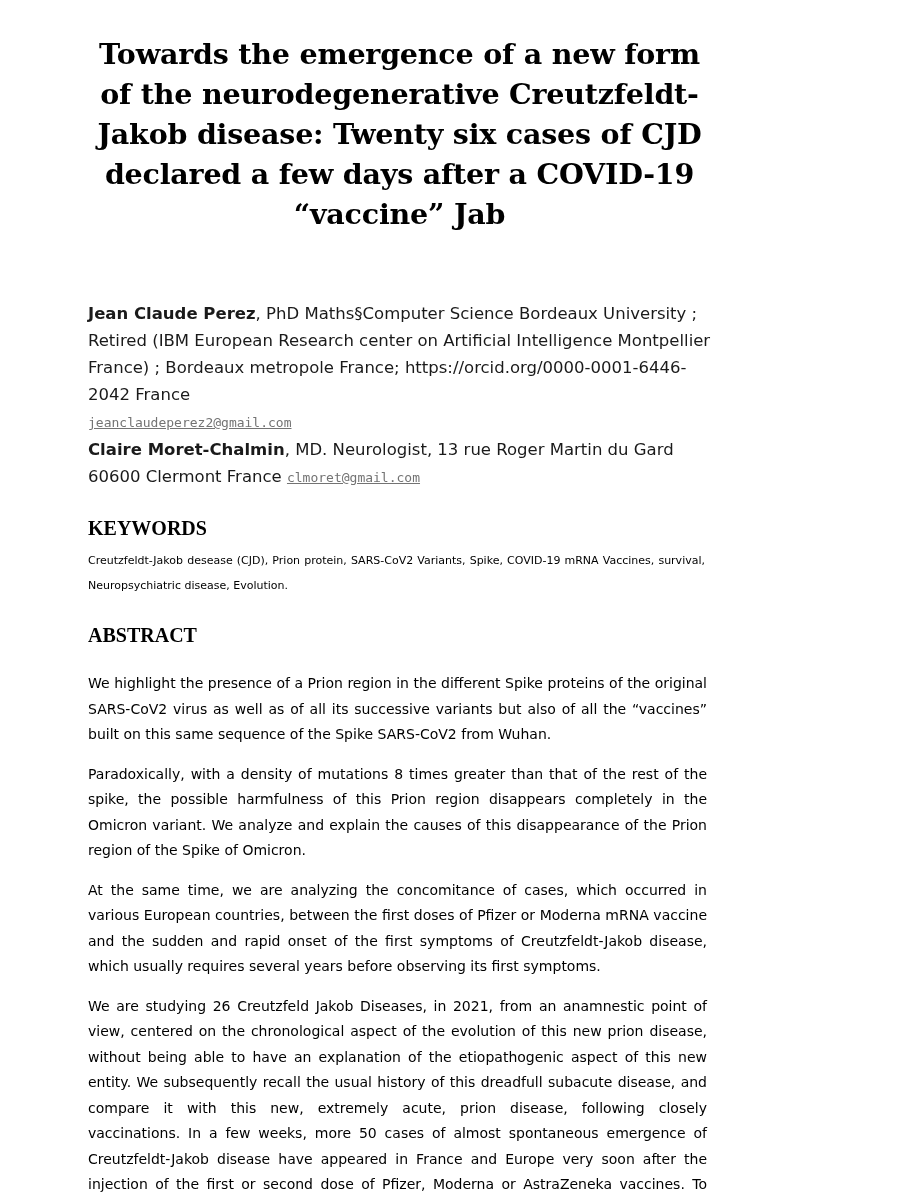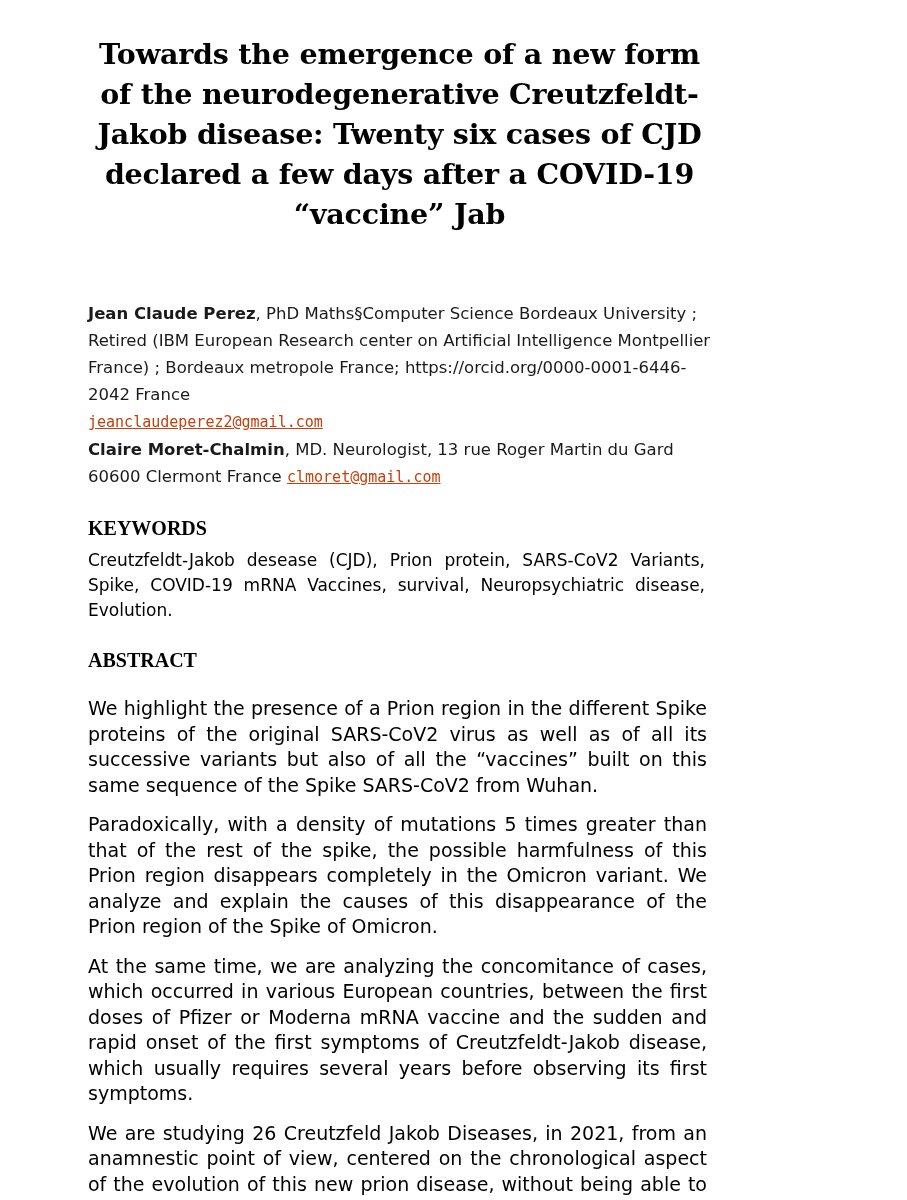--- a/index.html
+++ b/index.html
@@ -38,45 +38,45 @@
     color: #1a1a1a;
   }
   .authors .line {
     margin-bottom: 0;
   }
   .auth-name {
     font-weight: bold;
   }
   .email {
     font-family: "DejaVu Sans Mono", monospace;
-    font-size: 15px;
+    font-size: 13px;
     text-decoration: underline;
-    color: #c2410c;
+    color: #737373;
   }
   .affil-small {
     font-size: 13px;
   }
   .section-head {
     font-family: Liberation Serif, serif;
     font-weight: bold;
     font-size: 20px;
     margin: 26px 0 8px 0;
   }
   .kw {
-    font-size: 17px;
+    font-size: 11px;
     line-height: 25px;
     text-align: justify;
     margin: 0;
     padding-right: 6px;
   }
   .abstract-body {
     margin-top: 24px;
   }
   .abstract-body p {
-    font-size: 19px;
+    font-size: 14px;
     line-height: 25.5px;
     text-align: justify;
     margin: 0 0 14px 0;
     padding-right: 4px;
   }
 </style>
 </head>
 <body>
 
 <div class="page">
@@ -99,18 +99,18 @@
 
 
   </div>
 
   <h2 class="section-head">KEYWORDS</h2>
   <p class="kw">Creutzfeldt-Jakob desease (CJD), Prion protein, SARS-CoV2 Variants, Spike, COVID-19 mRNA Vaccines, survival, Neuropsychiatric disease, Evolution.</p>
 
   <h2 class="section-head">ABSTRACT</h2>
   <div class="abstract-body">
     <p>We highlight the presence of a Prion region in the different Spike proteins of the original SARS-CoV2 virus as well as of all its successive variants but also of all the “vaccines” built on this same sequence of the Spike SARS-CoV2 from Wuhan.</p>
-    <p>Paradoxically, with a density of mutations 5 times greater than that of the rest of the spike, the possible harmfulness of this Prion region disappears completely in the Omicron variant. We analyze and explain the causes of this disappearance of the Prion region of the Spike of Omicron.</p>
+    <p>Paradoxically, with a density of mutations 8 times greater than that of the rest of the spike, the possible harmfulness of this Prion region disappears completely in the Omicron variant. We analyze and explain the causes of this disappearance of the Prion region of the Spike of Omicron.</p>
     <p>At the same time, we are analyzing the concomitance of cases, which occurred in various European countries, between the first doses of Pfizer or Moderna mRNA vaccine  and the sudden and rapid onset of the first symptoms of Creutzfeldt-Jakob disease, which usually requires several years before observing its first symptoms.</p>
     <p>We are studying 26 Creutzfeld Jakob Diseases, in 2021, from an anamnestic point of view, centered on the chronological aspect of the evolution of this new prion disease, without being able to have an explanation of the etiopathogenic aspect of this new entity. We subsequently recall the usual history of this dreadfull subacute disease, and compare it with this new, extremely acute, prion disease, following closely vaccinations. In a few weeks, more 50 cases of almost spontaneous emergence of Creutzfeldt-Jakob disease have appeared in France and Europe very soon after the injection of the first or second dose of Pfizer, Moderna or AstraZeneka vaccines. To summarize, of the 26 cases analyzed, the first symptoms of</p>
   </div>
 
 </div>
 
 </body></html>

